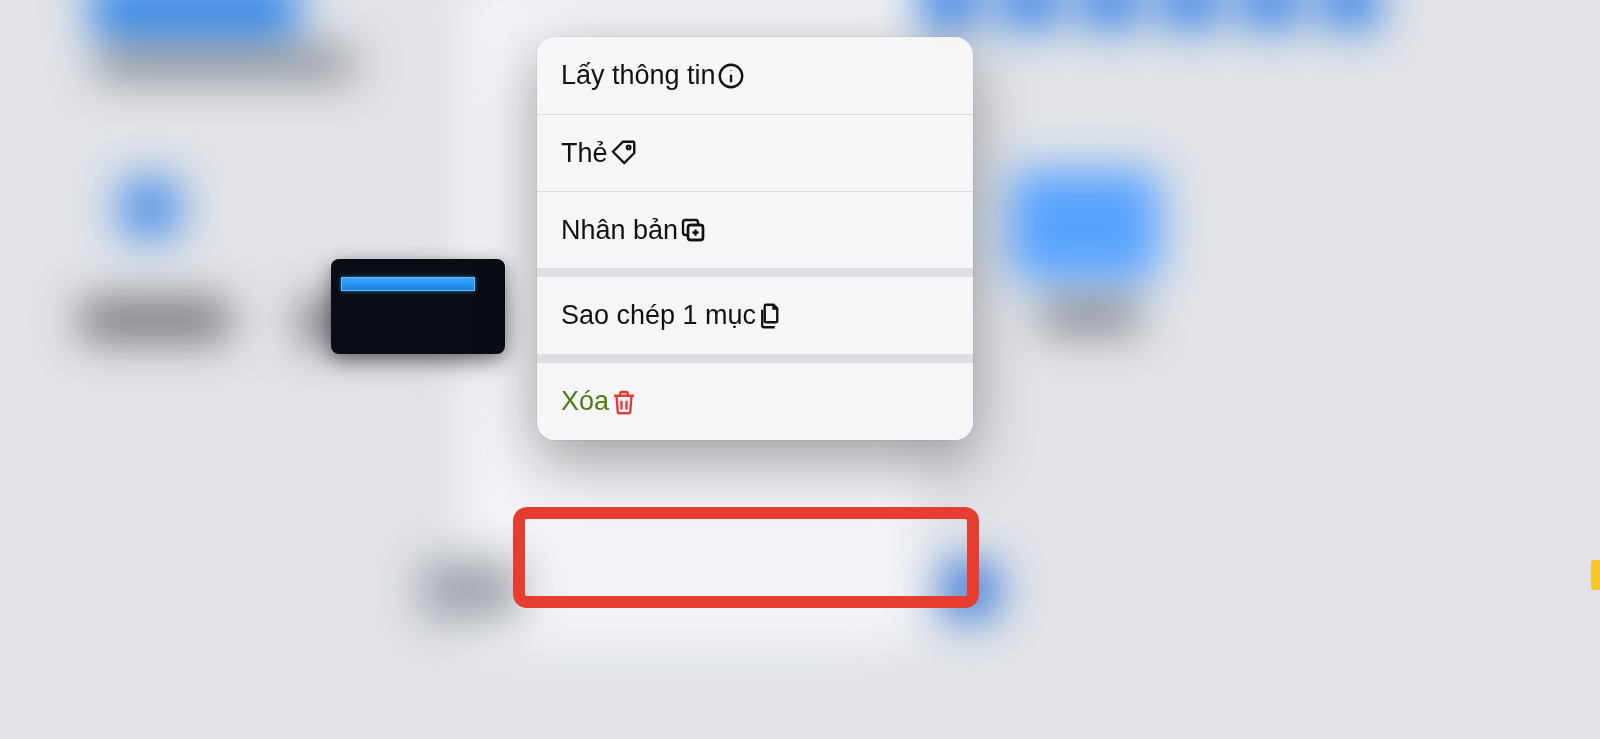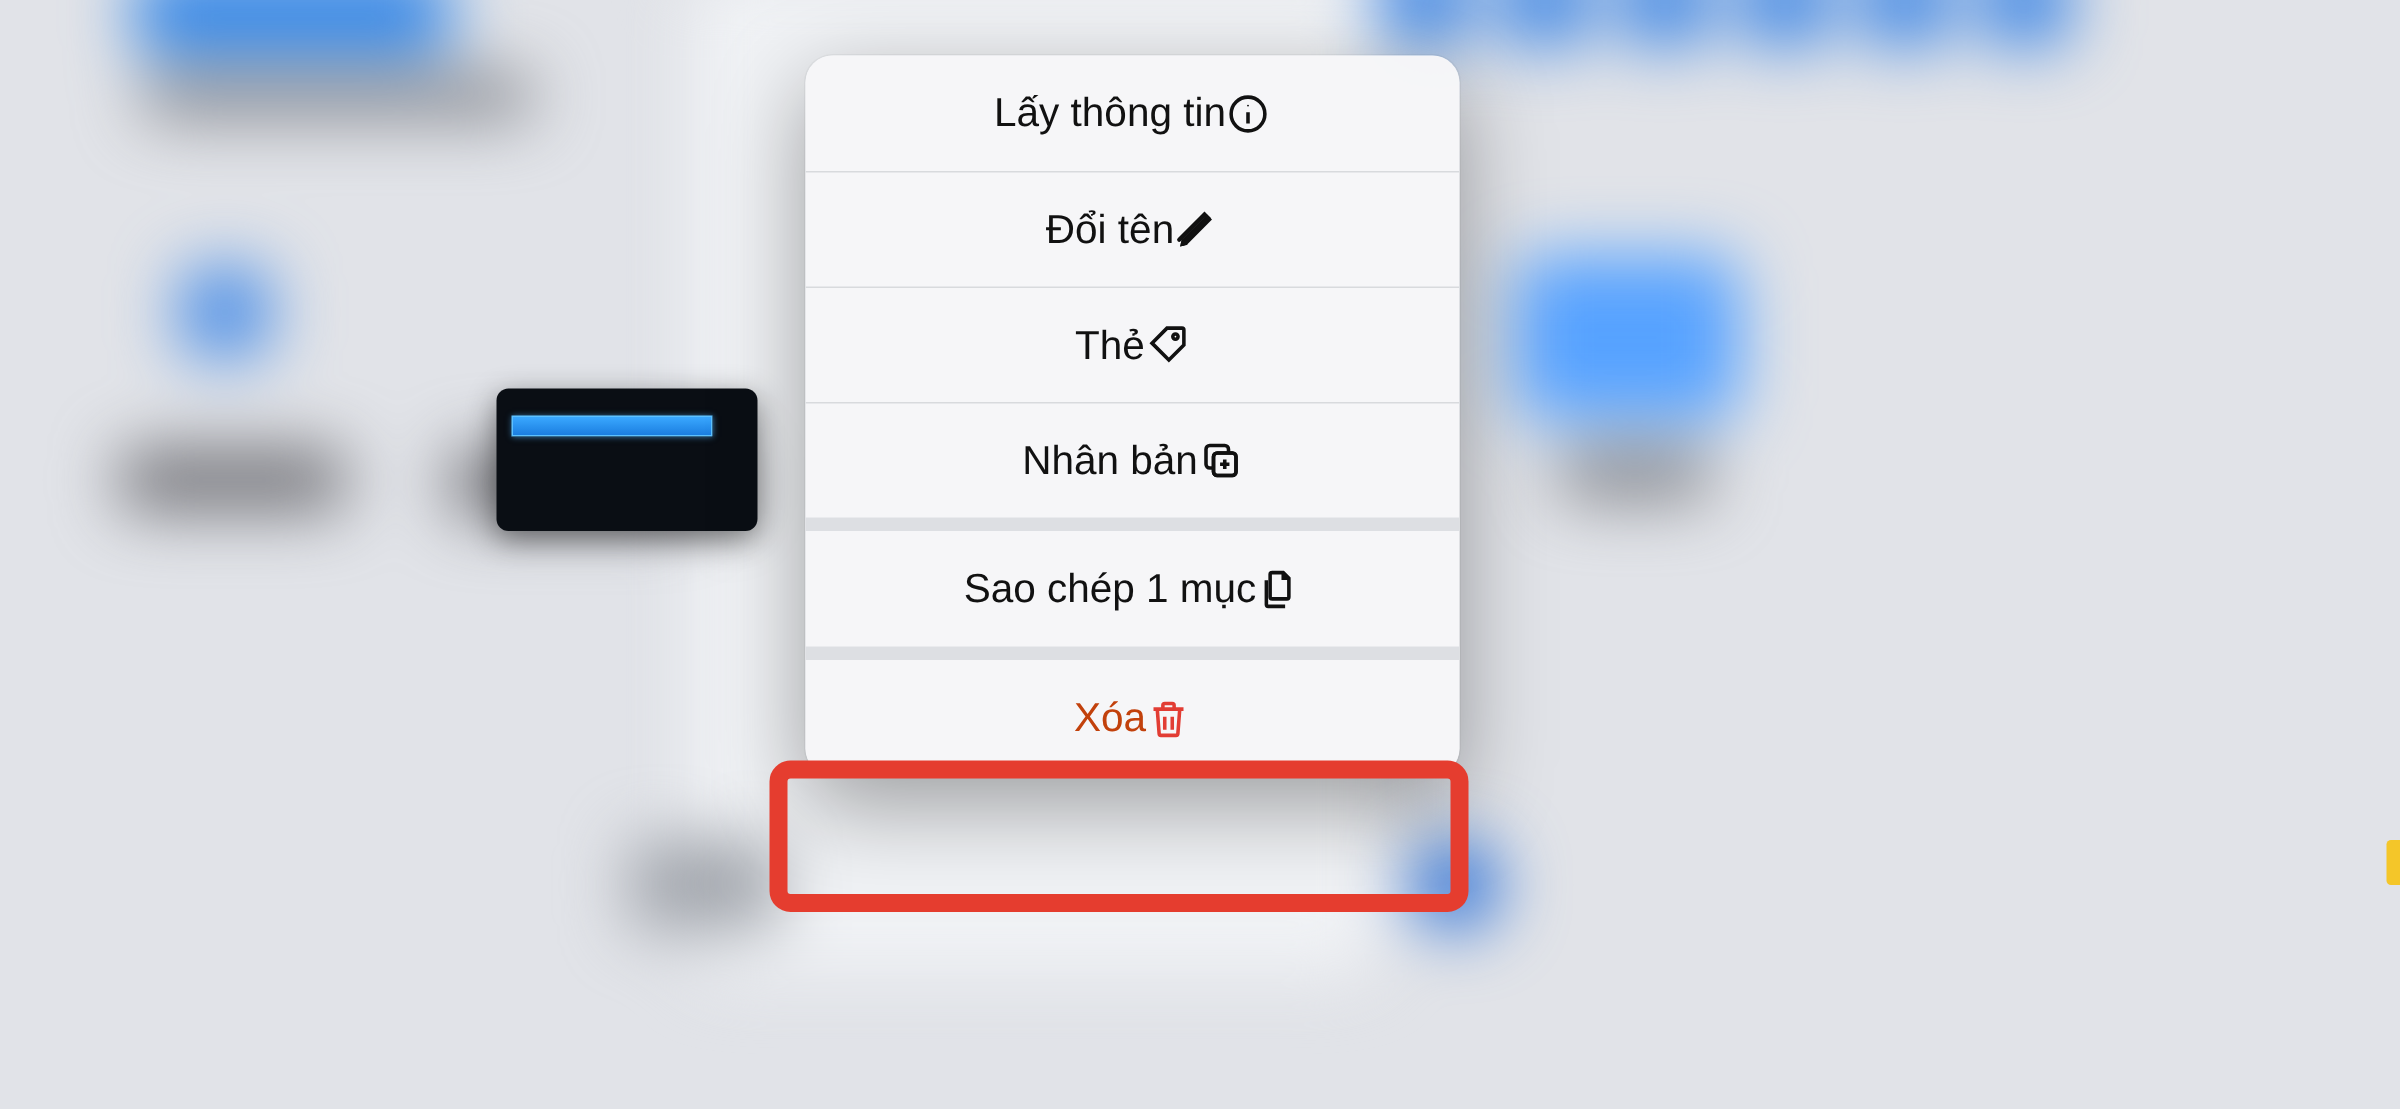--- a/index.html
+++ b/index.html
@@ -107,36 +107,36 @@
   }
   .menu-section:first-child { border-radius: 18px 18px 0 0; }
   .menu-section:last-child  { border-radius: 0 0 18px 18px; }
   .menu-gap {
     height: 9px;
     background: #dddfe3;
   }
   .menu-item {
     display: flex;
     align-items: center;
-    justify-content: center;
+    justify-content: flex-start;
     padding: 0 24px;
     height: 77px;
     box-sizing: border-box;
     border-top: 1px solid #d8dadd;
     cursor: pointer;
     position: relative;
     z-index: 1;
   }
   .menu-item:first-child { border-top: none; }
   .menu-item .lbl {
     font-size: 27px;
     font-weight: 500;
     color: #111;
   }
-  .menu-item.destructive .lbl { color: #c2410c; }
+  .menu-item.destructive .lbl { color: #4d7c0f; }
   .menu-item .ic { width: 30px; height: 30px; display:flex; align-items:center; justify-content:center; }
   .menu-item .ic svg { width: 30px; height: 30px; }
 
   
   .highlight {
     position: absolute;
     left: 513px; top: 507px;
     width: 466px; height: 101px;
     border: 12px solid #e53d2f;
     border-radius: 14px;
@@ -191,30 +191,20 @@
       <span class="lbl">Lấy thông tin</span>
       <span class="ic">
         <svg viewBox="0 0 24 24" fill="none" stroke="#111" stroke-width="1.9">
           <circle cx="12" cy="12" r="9"></circle>
           <line x1="12" y1="11" x2="12" y2="17"></line>
           <circle cx="12" cy="7.5" r="0.5" fill="#111" stroke="none"></circle>
         </svg>
       </span>
     </div>
     <div class="menu-item">
-      <span class="lbl">Đổi tên</span>
-      <span class="ic">
-        <svg viewBox="0 0 24 24" fill="#111">
-          <path d="M3 21l3.5-.8L20 6.7 17.3 4 3.8 17.5 3 21zM17.3 4l2.7 2.7"></path>
-          <path d="M3 21l1-4 3 3-4 1z"></path>
-          <path fill="none" stroke="#111" stroke-width="2.2" stroke-linecap="round" d="M4.5 19.5L18 6l-2-2L2.5 17.5"></path>
-        </svg>
-      </span>
-    </div>
-    <div class="menu-item">
       <span class="lbl">Thẻ</span>
       <span class="ic">
         <svg viewBox="0 0 24 24" fill="none" stroke="#111" stroke-width="1.9">
           <path d="M12 3l8 8-9 9-8-8V4a1 1 0 011-1h8z" transform="rotate(90 12 12)"></path>
           <circle cx="16.5" cy="7.5" r="1.4"></circle>
         </svg>
       </span>
     </div>
     <div class="menu-item">
       <span class="lbl">Nhân bản</span>

